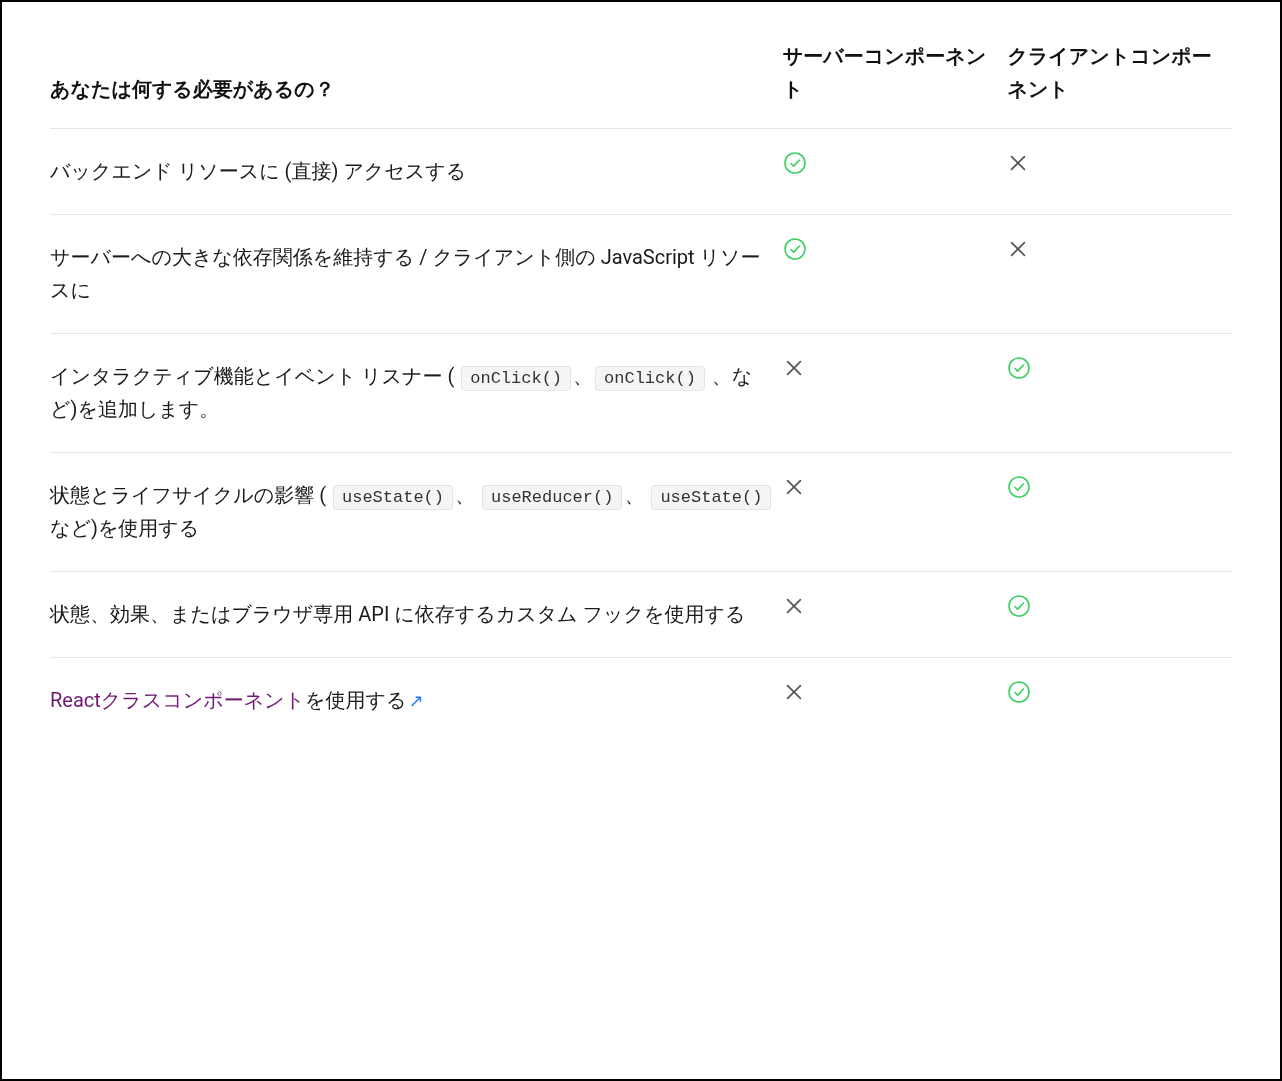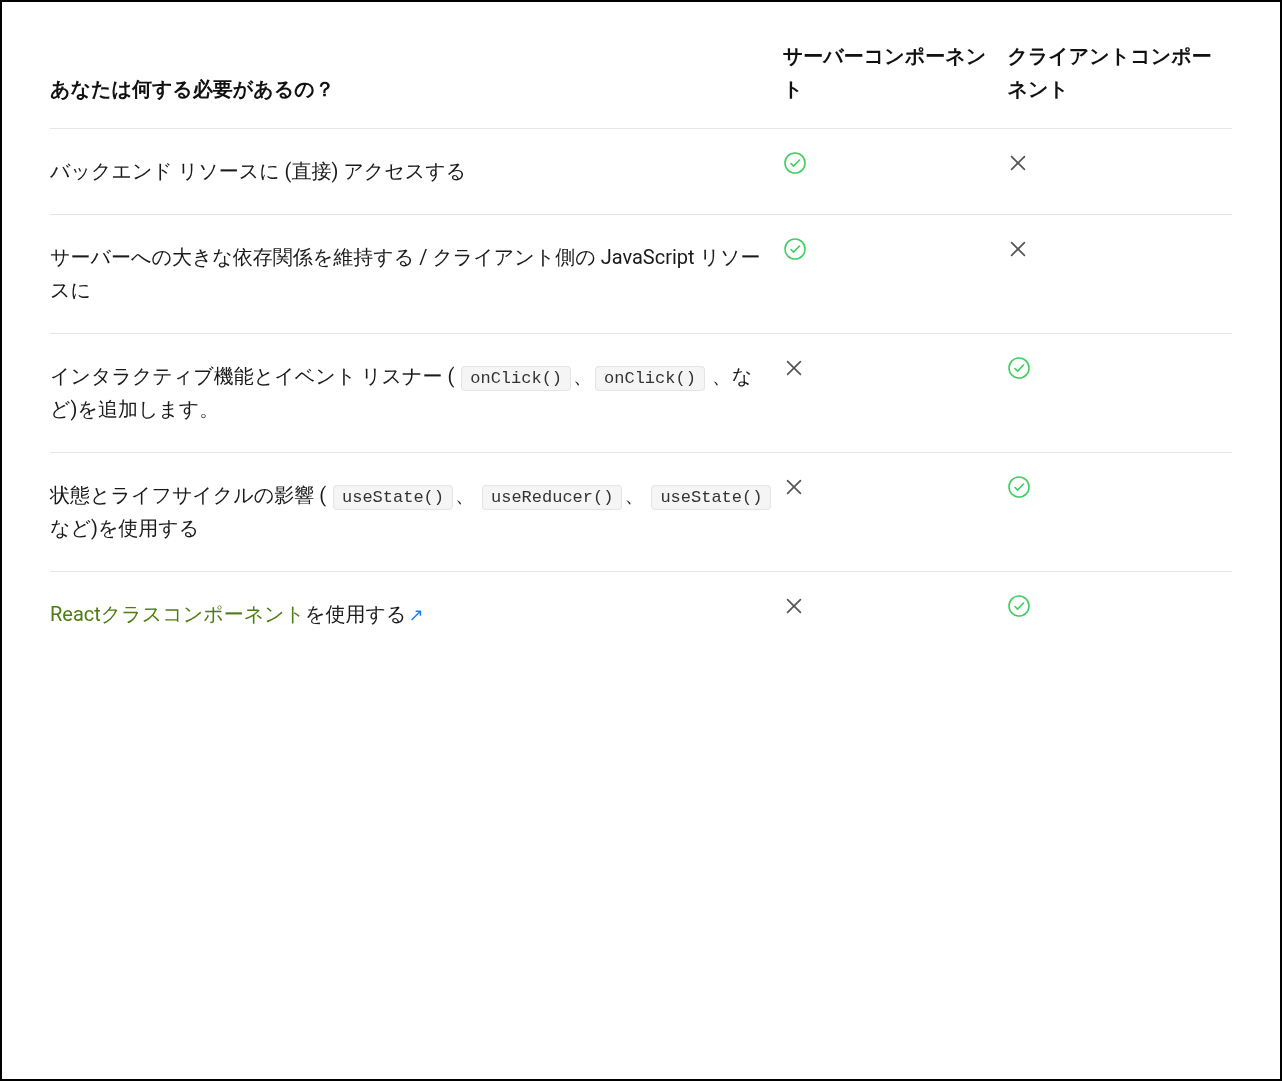--- a/index.html
+++ b/index.html
@@ -68,21 +68,21 @@
     font-size: 17px;
     background: #f5f5f5;
     border: 1px solid #e4e4e4;
     border-radius: 4px;
     padding: 2px 8px;
     color: #333;
     white-space: nowrap;
     margin: 0 2px;
   }
   a.link {
-    color: #4d7c0f;
+    color: #701a75;
     text-decoration: none;
   }
   .ext-arrow {
     color: #1d7bff;
     font-size: 18px;
     margin-left: 2px;
   }
 </style>
 </head>
 <body>
@@ -140,20 +140,31 @@
           <td class="icon-cell"><span class="cross-icon"><svg viewBox="0 0 24 24" width="22" height="22" fill="none" stroke="#555" stroke-width="1.8" stroke-linecap="round">
                 <line x1="5" y1="5" x2="19" y2="19"></line>
                 <line x1="19" y1="5" x2="5" y2="19"></line>
               </svg></span></td>
           <td class="icon-cell"><span class="check-icon"><svg viewBox="0 0 24 24" width="24" height="24" fill="none" stroke="#3ecf63" stroke-width="1.6">
                 <circle cx="12" cy="12" r="10"></circle>
                 <path d="M8 12.5 l2.6 2.6 L16.5 9" stroke-linecap="round" stroke-linejoin="round"></path>
               </svg></span></td>
         </tr>
         <tr>
+          <td>状態、効果、またはブラウザ専用 API に依存するカスタム フックを使用する</td>
+          <td class="icon-cell"><span class="cross-icon"><svg viewBox="0 0 24 24" width="22" height="22" fill="none" stroke="#555" stroke-width="1.8" stroke-linecap="round">
+                <line x1="5" y1="5" x2="19" y2="19"></line>
+                <line x1="19" y1="5" x2="5" y2="19"></line>
+              </svg></span></td>
+          <td class="icon-cell"><span class="check-icon"><svg viewBox="0 0 24 24" width="24" height="24" fill="none" stroke="#3ecf63" stroke-width="1.6">
+                <circle cx="12" cy="12" r="10"></circle>
+                <path d="M8 12.5 l2.6 2.6 L16.5 9" stroke-linecap="round" stroke-linejoin="round"></path>
+              </svg></span></td>
+        </tr>
+        <tr>
           <td><a class="link" href="#">Reactクラスコンポーネント</a>を使用する<span class="ext-arrow">↗</span></td>
           <td class="icon-cell"><span class="cross-icon"><svg viewBox="0 0 24 24" width="22" height="22" fill="none" stroke="#555" stroke-width="1.8" stroke-linecap="round">
                 <line x1="5" y1="5" x2="19" y2="19"></line>
                 <line x1="19" y1="5" x2="5" y2="19"></line>
               </svg></span></td>
           <td class="icon-cell"><span class="check-icon"><svg viewBox="0 0 24 24" width="24" height="24" fill="none" stroke="#3ecf63" stroke-width="1.6">
                 <circle cx="12" cy="12" r="10"></circle>
                 <path d="M8 12.5 l2.6 2.6 L16.5 9" stroke-linecap="round" stroke-linejoin="round"></path>
               </svg></span></td>
         </tr>

